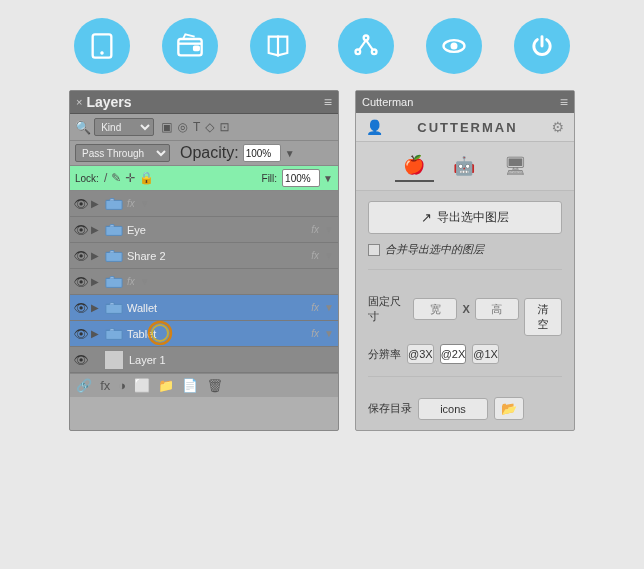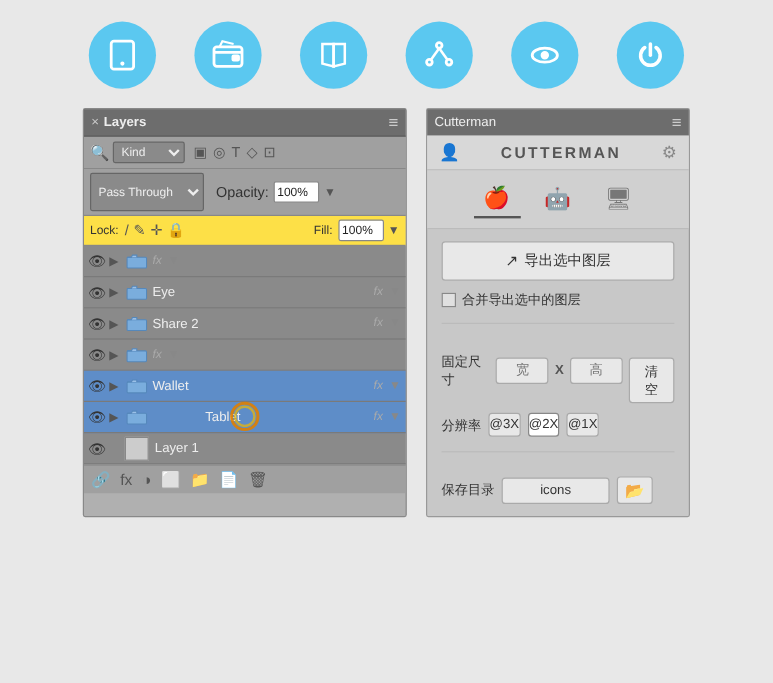--- a/index.html
+++ b/index.html
@@ -61,21 +61,21 @@
       justify-content: space-between;
       border-bottom: 1px solid #555;
     }
     .panel-titlebar-left {
       display: flex;
       align-items: center;
       gap: 4px;
     }
     .panel-title {
       color: #eee;
-      font-size: 11px;
+      font-size: 14px;
       font-weight: bold;
     }
     .panel-close-x {
       color: #ccc;
       font-size: 11px;
       cursor: pointer;
     }
     .panel-menu-icon {
       color: #ccc;
       font-size: 14px;
@@ -126,46 +126,46 @@
       gap: 4px;
       border-bottom: 1px solid #888;
     }
     .blend-select {
       background: #8a8a8a;
       border: 1px solid #666;
       color: #eee;
       font-size: 10px;
       padding: 1px 2px;
       border-radius: 2px;
-      height: 32px;
+      height: 18px;
       width: 95px;
     }
     .opacity-label {
       color: #333;
-      font-size: 12px;
+      font-size: 16px;
       margin-left: 6px;
     }
     .opacity-value {
       background: #fff;
       border: 1px solid #888;
       color: #222;
       font-size: 10px;
       padding: 1px 2px;
       border-radius: 2px;
       height: 18px;
       width: 38px;
     }
     .opacity-arrow {
       color: #555;
       font-size: 10px;
     }
 
     
     .lock-row {
-      background: #fde047;
+      background: #86efac;
       padding: 3px 5px;
       display: flex;
       align-items: center;
       border-bottom: 1px solid #888;
       gap: 3px;
     }
     .lock-label {
       color: #333;
       font-size: 10px;
       margin-right: 2px;
@@ -375,20 +375,21 @@
       font-size: 13px;
     }
 
     
     .merge-row {
       display: flex;
       align-items: center;
       gap: 5px;
       font-size: 11px;
       color: #333;
+      font-style: italic;
     }
     .merge-checkbox {
       width: 12px;
       height: 12px;
       border: 1px solid #888;
       background: #e0e0e0;
       cursor: pointer;
     }
 
     
@@ -456,21 +457,21 @@
       margin-top: 8px;
     }
     .savedir-input {
       background: #e8e8e8;
       border: 1px solid #aaa;
       border-radius: 3px;
       height: 22px;
       font-size: 11px;
       text-align: center;
       color: #333;
-      width: 90px;
+      width: 70px;
     }
     .savedir-folder-btn {
       background: #e8e8e8;
       border: 1px solid #aaa;
       border-radius: 3px;
       padding: 3px 6px;
       cursor: pointer;
       font-size: 13px;
     }
 
@@ -657,21 +658,21 @@
 
       <div class="layer-row selected" style="position:relative;">
         <span class="layer-eye">👁</span>
         <span class="layer-arrow">▶</span>
         <div class="layer-folder-icon">
           <svg class="folder-svg" viewBox="0 0 20 14" fill="none">
             <rect x="1" y="3" width="18" height="10" rx="1" fill="#7aaddd" stroke="#5588bb" stroke-width="1"></rect>
             <path d="M1 3 L5 3 L6 1 L10 1 L10 3" fill="#9ac0e8" stroke="#5588bb" stroke-width="1"></path>
           </svg>
         </div>
-        <span class="layer-name" style="position:relative;margin-left:44px;">
+        <span class="layer-name" style="position:relative;">
           Tab<span style="position:relative;">let
             
             <span style="position:absolute;left:2px;top:-8px;width:26px;height:26px;display:inline-block;pointer-events:none;">
               <svg width="26" height="26" viewBox="0 0 26 26">
                 <circle cx="13" cy="13" r="11" fill="none" stroke="#e08000" stroke-width="2.5" opacity="0.9"></circle>
                 <circle cx="13" cy="13" r="8" fill="none" stroke="#f0b800" stroke-width="2" opacity="0.7"></circle>
               </svg>
             </span>
           </span>
         </span>

